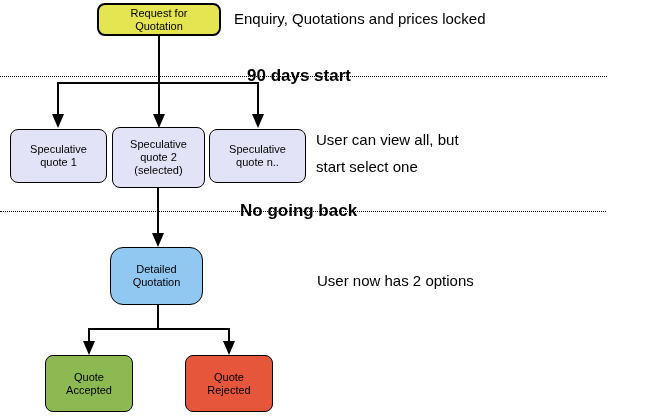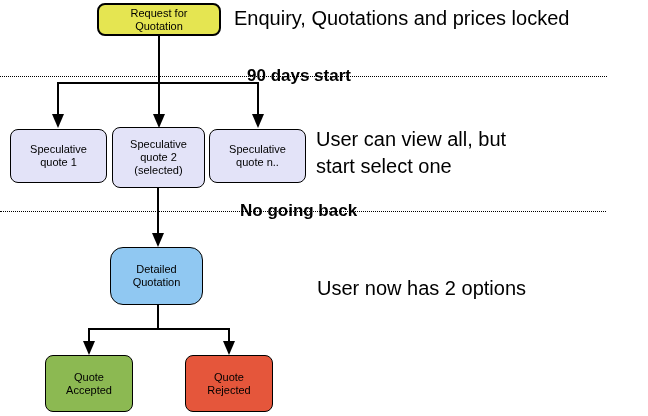--- a/index.html
+++ b/index.html
@@ -29,21 +29,21 @@
   .dotted { position: absolute; height: 0; border-top: 1px dotted #000; }
   .arrow {
     position: absolute;
     width: 0; height: 0;
     border-left: 6px solid transparent;
     border-right: 6px solid transparent;
     border-top: 14px solid #000;
   }
   .note {
     position: absolute;
-    font-size: 20px;
+    font-size: 15px;
     line-height: 27px;
     white-space: pre-line;
   }
   .gate-label {
     position: absolute;
     font-weight: bold;
     font-size: 17px;
     line-height: 20px;
   }
 </style>
@@ -109,15 +109,15 @@
     <span class="node-label">Quote
 Rejected</span>
   </div>
 
   <div class="gate-label" style="left:247px; top:66px;">90 days start</div>
   <div class="gate-label" style="left:240px; top:201px;text-align:center;">No going back</div>
 
   <div class="note" style="left:234px; top:5px;">Enquiry, Quotations and prices locked</div>
   <div class="note" style="left:316px; top:126px;">User can view all, but
 start select one</div>
-  <div class="note" style="left:317px; top:275px;text-align:center;">User now has 2 options</div>
+  <div class="note" style="left:317px; top:267px;text-align:center;">User now has 2 options</div>
 
 </div>
 
 </body></html>

